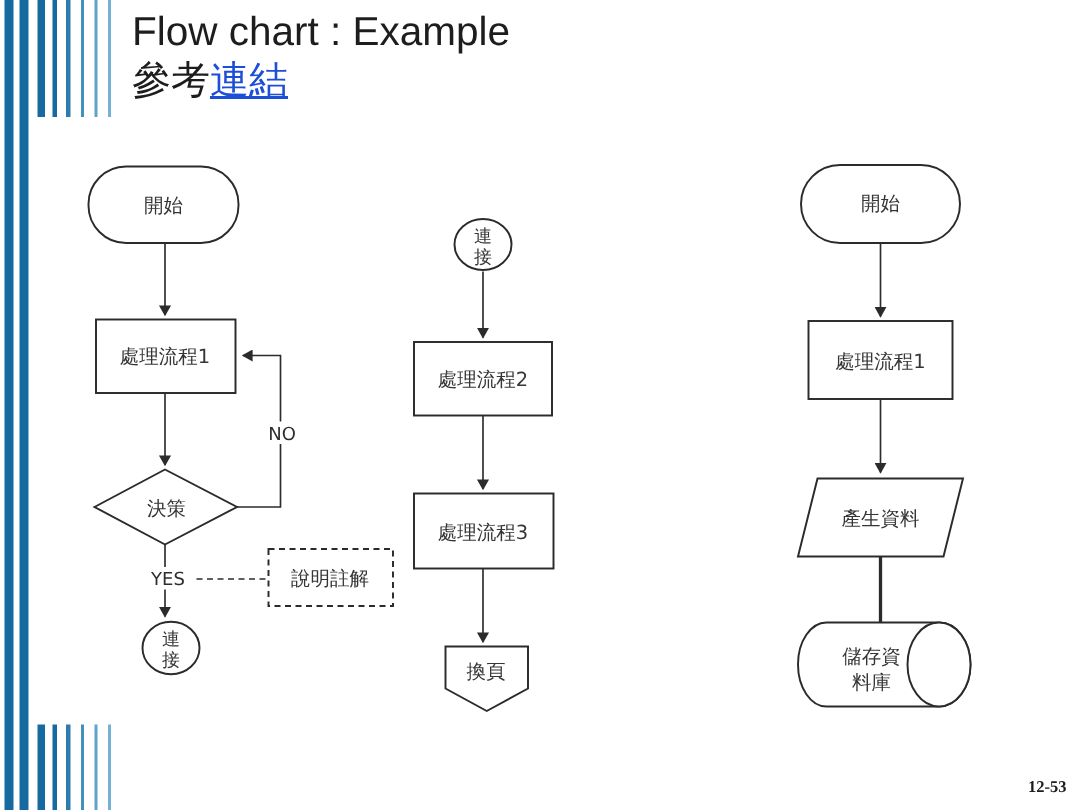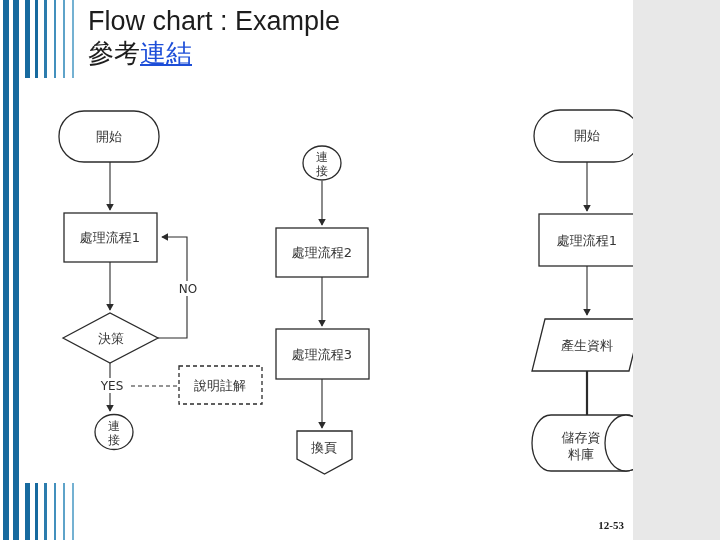--- a/index.html
+++ b/index.html
@@ -1,18 +1,18 @@
 <!DOCTYPE html>
 <html><head>
 <meta charset="utf-8">
 <style>
   html,body{margin:0;padding:0;background:#e8e8e8;}
   .slide{
     position:relative;
-    width:633px;height:540px;
+    width:720px;height:540px;
     background:#ffffff;
     overflow:hidden;
     font-family:"Liberation Sans","DejaVu Sans",sans-serif;
   }
   
   .stripe{position:absolute;top:0;}
   .stripe.full{height:540px;}
   .stripe.top{top:0;height:78px;}
   .stripe.bottom{top:483px;height:57px;}
   .s-a{left:3px;width:6px;background:#176a9f;}

